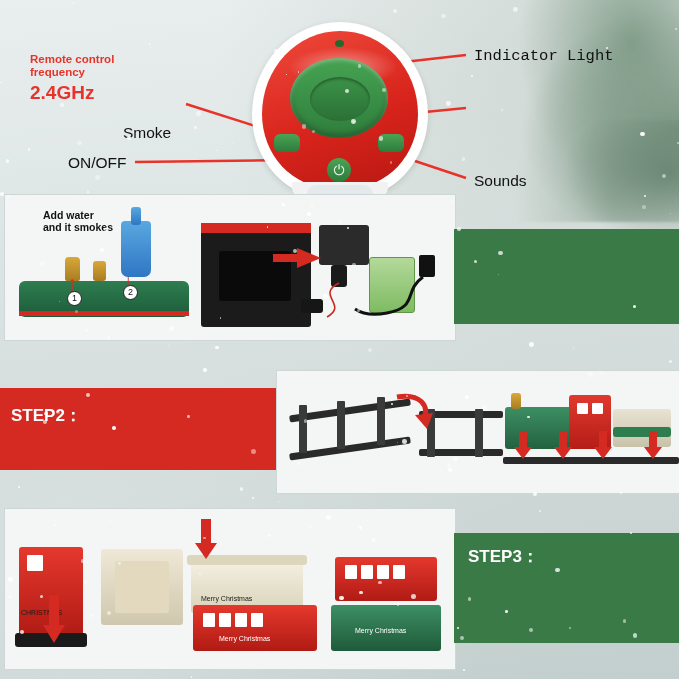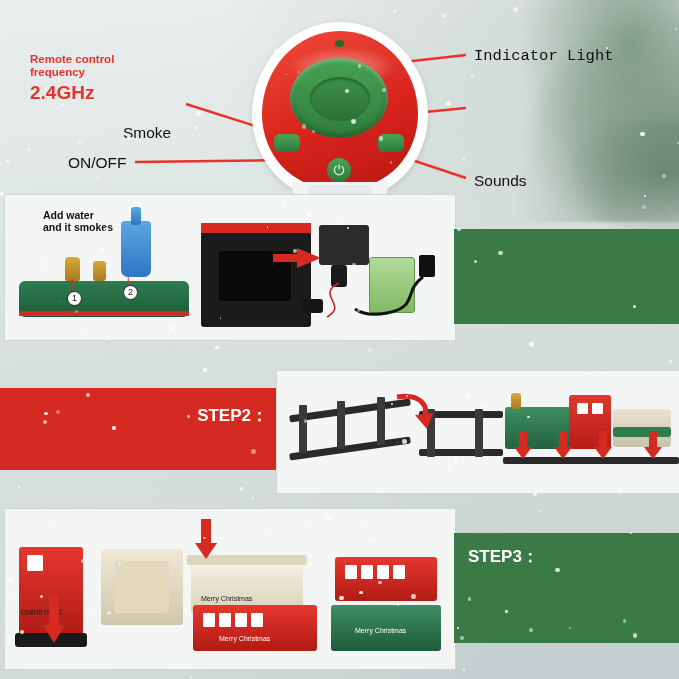--- a/index.html
+++ b/index.html
@@ -128,21 +128,21 @@
   .banner {
     position:absolute;
     color:#fff;
     padding:12px 14px;
     box-sizing:border-box;
   }
   .banner.green { background:#3a7a46; }
   .banner.red   { background:#d42a22; }
   .banner h3 { margin:0 0 5px 0; font-size:17px; font-weight:bold; }
   .banner p  { margin:0; font-size:12.5px; line-height:15px; }
-  .b-center { text-align:right;padding-left:11px; }
+  .b-center { text-align:left;padding-left:11px; }
 
   
   .note { position:absolute; font-size:10.5px; font-weight:bold; color:#111; line-height:12px; }
   .train-body {
     position:absolute; background:linear-gradient(180deg,#2e7d4f,#1d5c3a);
     border-radius:6px;
   }
   .loco-cab { position:absolute; background:#1b1b1b; border-radius:3px; }
   .red-strip { position:absolute; background:#d42a22; }
   .bottle {

